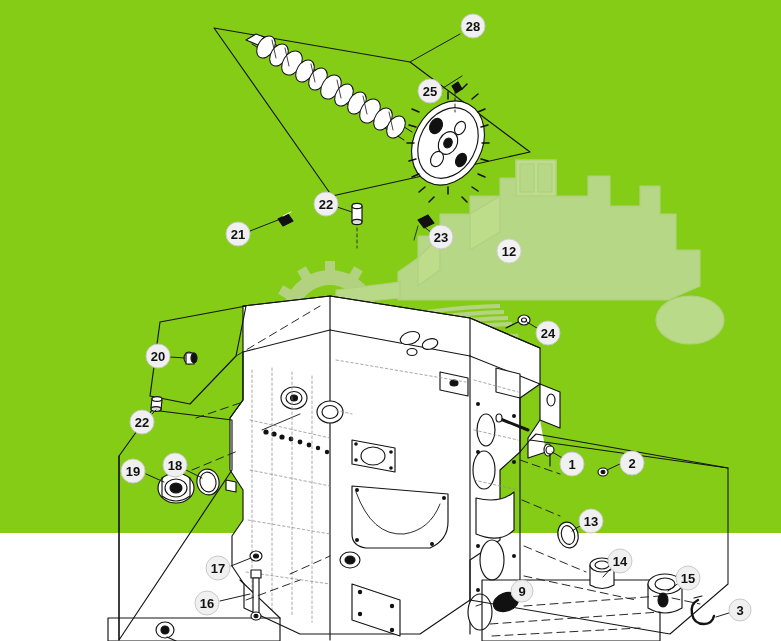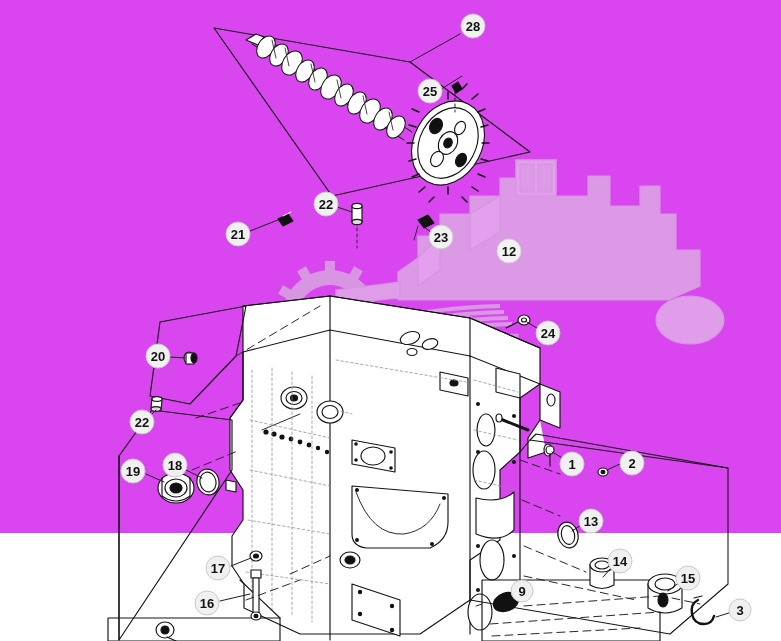--- a/index.html
+++ b/index.html
@@ -1,18 +1,18 @@
 <!DOCTYPE html>
 <html><head>
 <meta charset="utf-8">
 <style>
   html,body{margin:0;padding:0;background:#ffffff;}
   body{width:781px;height:641px;overflow:hidden;
        font-family:"Liberation Sans",sans-serif;}
-  #stage{position:relative;width:781px;height:533px;background:#d946ef;text-decoration:underline;}
+  #stage{position:relative;width:781px;height:533px;background:#84cc16;text-decoration:underline;}
   svg.layer{position:absolute;left:0;top:0;width:781px;height:641px;}
   .callout-txt{font-family:"Liberation Sans",sans-serif;font-weight:bold;
                font-size:13px;fill:#111;}
   .wm-txt{font-family:"Liberation Serif",serif;fill:#d6d6d6;}
 </style>
 </head>
 <body>
 
 <div id="stage">
 

